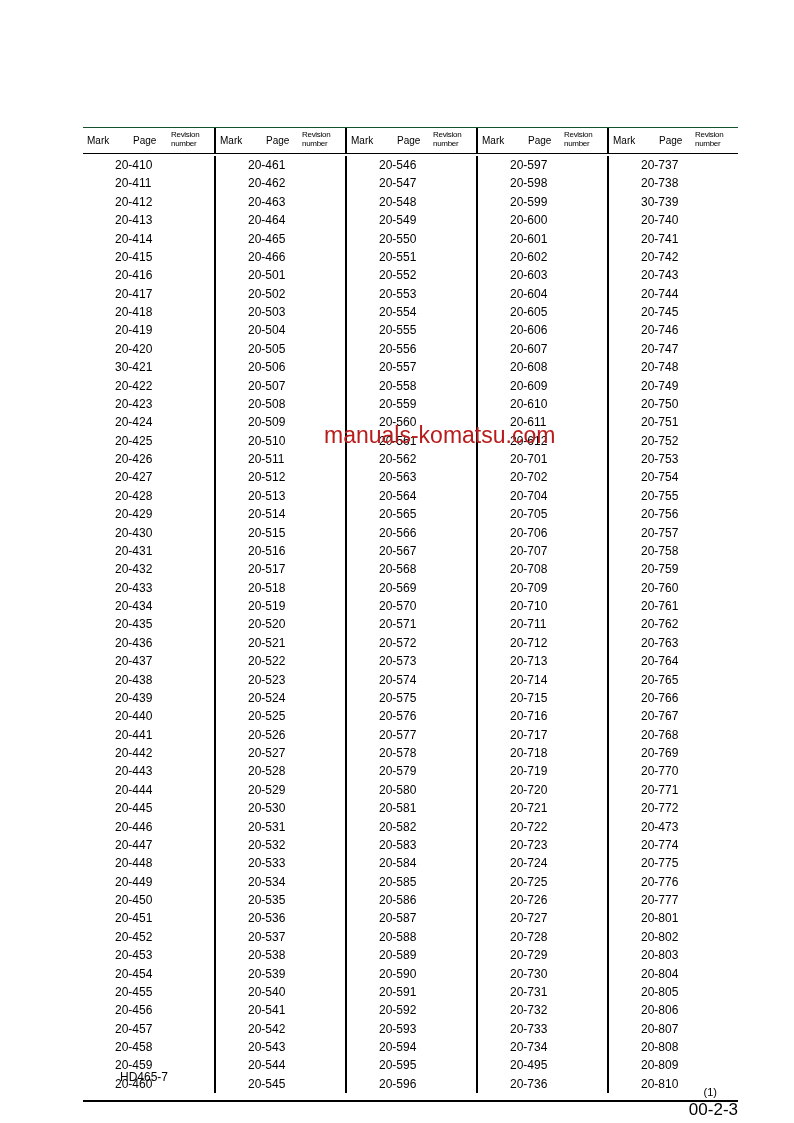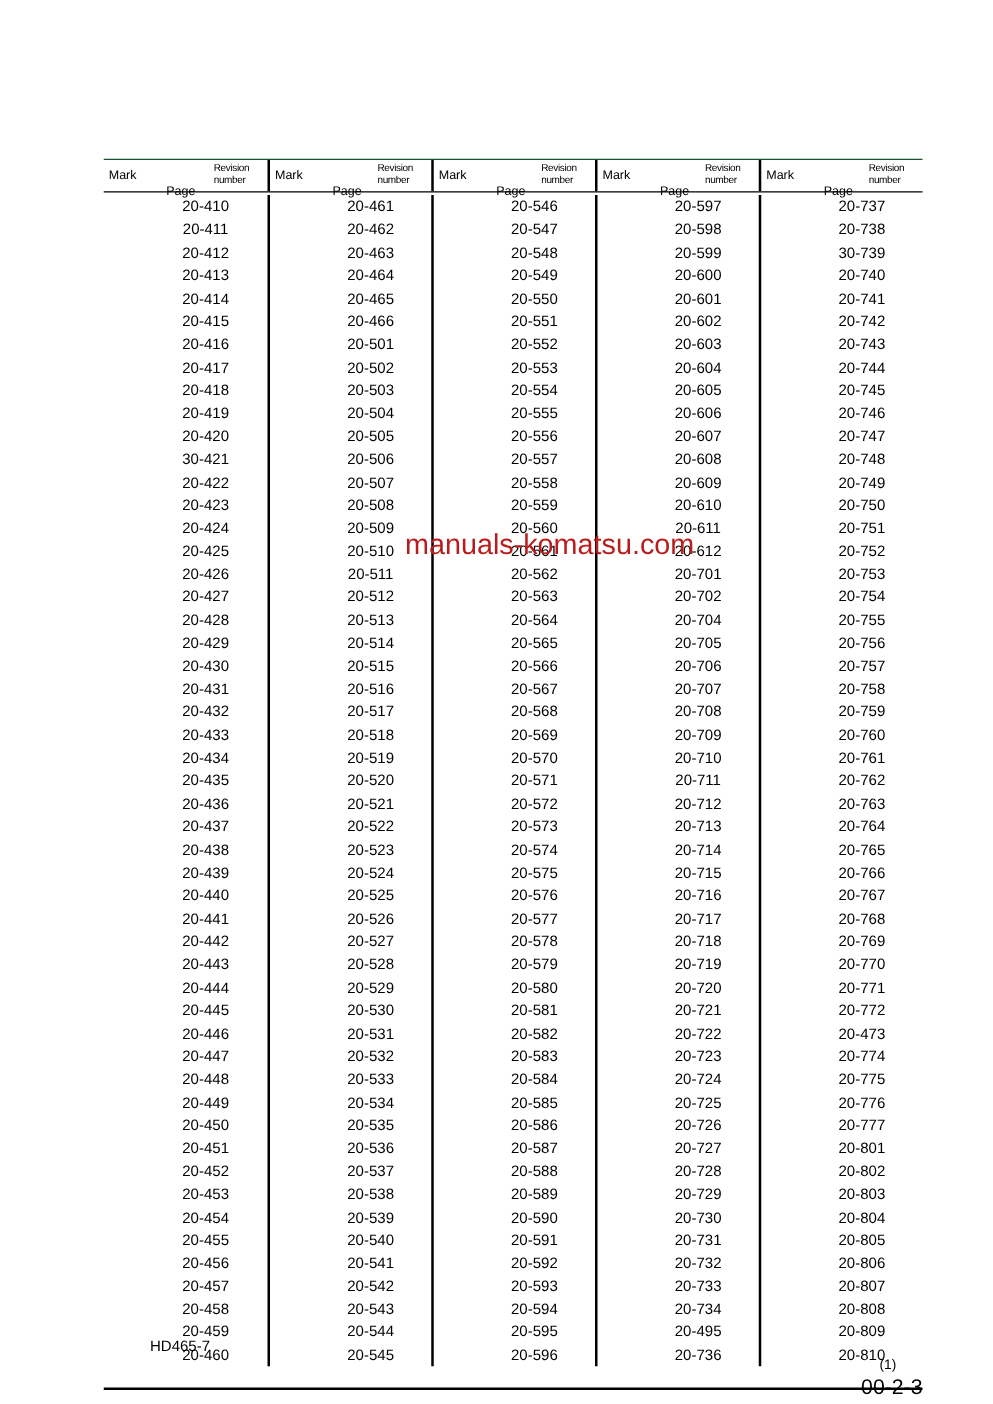--- a/index.html
+++ b/index.html
@@ -2,23 +2,23 @@
 <html><head>
 <meta charset="utf-8">
 <style>
   html, body { margin: 0; padding: 0; background: #ffffff; }
   body { width: 794px; height: 1123px; position: relative; overflow: hidden; font-family: "Liberation Sans", "DejaVu Sans", sans-serif; color: #000; }
   .table { position: absolute; left: 83px; top: 79px; width: 655px; border-top: 1px solid #14532d; border-bottom: 2px solid #000; margin-top: 48px; }
   .header { display: flex; height: 25px; border-bottom: 1px solid #000; }
   .hgroup { width: 131px; display: flex; align-items: center; box-sizing: border-box; position: relative; }
   .hgroup + .hgroup, .col + .col { border-left: 2px solid #000; }
   .h-mark { font-size: 10px; position: absolute; left: 4px; top: 7px; }
-  .h-page { font-size: 10px; position: absolute; left: 50px; top: 20px; text-align: right; }
+  .h-page { font-size: 10px; position: absolute; left: 50px; top: 7px; text-align: right; }
   .h-rev { font-size: 8px; line-height: 9px; position: absolute; right: 3px; top: 2px; width: 40px; letter-spacing: -0.3px; }
-  .body { display: flex; padding-top: 2px; padding-bottom: 17px; text-align: center; }
+  .body { display: flex; padding-top: 2px; padding-bottom: 7px; }
   .col { width: 131px; box-sizing: border-box; }
   .cell { height: 18.38px; line-height: 18.38px; font-size: 12px; padding-left: 32px; white-space: nowrap; }
   .footer-model { position: absolute; left: 84px; top: 1070px; font-size: 12px; margin-left: 36px; }
   .footer-page { position: absolute; right: 56px; top: 1066px; font-size: 17px; margin-top: 34px; }
   .footer-rev { position: absolute; right: 77px; top: 1086px; font-size: 11px; }
   .watermark { position: absolute; left: 324px; top: 422px; font-size: 23px; color: #b91c1c; letter-spacing: 0px; white-space: nowrap; }
 </style>
 </head>
 <body>
 

